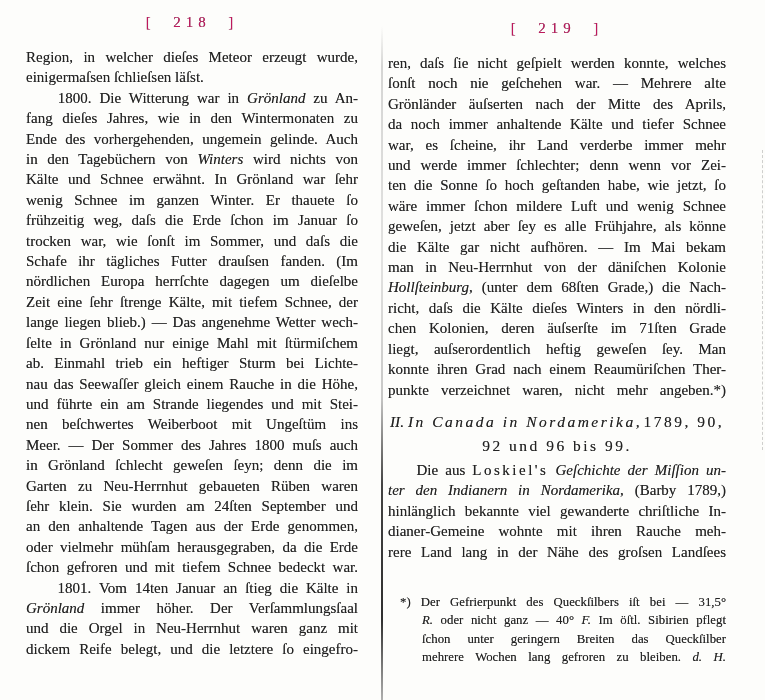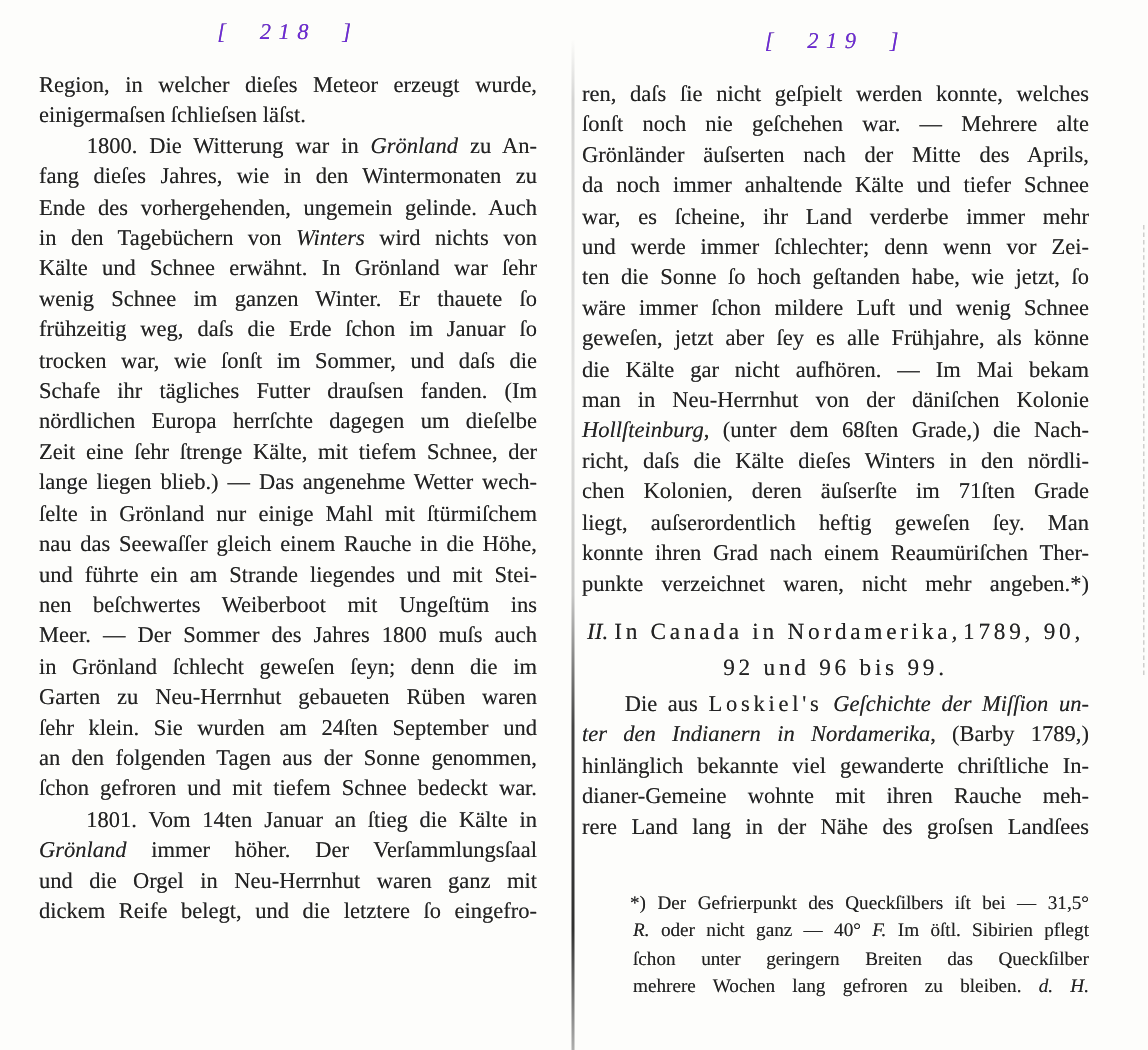--- a/index.html
+++ b/index.html
@@ -26,43 +26,43 @@
   }
   .edge-marks{
     position:absolute;right:2px;top:150px;height:300px;width:0;
     border-right:1px dashed rgba(120,120,120,.35);
   }
   .col{position:absolute;top:0;}
   .col-left{left:26px;width:332px;padding-top:14px;}
   .col-right{left:388px;width:338px;padding-top:20px;}
   .pagenum{
     text-align:center;font-size:15px;letter-spacing:5px;
-    margin-bottom:16px;color:#6d28d9;font-style:italic;
+    margin-bottom:16px;color:#be185d;
   }
   .line{
     font-size:15px;line-height:20.4px;
     text-align:justify;text-align-last:justify;
     white-space:normal;
   }
   .line.left{text-align:left;text-align-last:left;}
   .line.center{text-align:center;text-align-last:center;}
   .it,.i{font-style:italic;}
   .g{letter-spacing:2.5px;}
-  .ig{letter-spacing:2.5px;}
+  .ig{font-style:italic;letter-spacing:2.5px;}
   .heading{margin-top:10px;}
   .heading .line{
     font-size:15.5px;line-height:24px;
     text-align:center;text-align-last:center;
   }
   .paragraph{margin-top:2px;}
   .footnote{margin-top:31px;padding-left:12px;}
   .footnote .line{
     font-size:12.8px;line-height:18.4px;padding-left:22px;
   }
-  .footnote .line.first{padding-left:0;margin-left:20px;}
+  .footnote .line.first{padding-left:0;}
 </style>
 </head>
 <body>
 
 <div class="scan">
   <div class="gutter-line"></div>
   <div class="edge-marks"></div>
 
   <section class="col col-left">
     <div class="pagenum">[&nbsp;&nbsp;218&nbsp;&nbsp;]</div>
@@ -75,28 +75,30 @@
         <div class="line">in den Tagebüchern von <span class="i">Winters</span> wird nichts von</div>
         <div class="line">Kälte und Schnee erwähnt. In Grönland war ſehr</div>
         <div class="line">wenig Schnee im ganzen Winter. Er thauete ſo</div>
         <div class="line">frühzeitig weg, daſs die Erde ſchon im Januar ſo</div>
         <div class="line">trocken war, wie ſonſt im Sommer, und daſs die</div>
         <div class="line">Schafe ihr tägliches Futter drauſsen fanden. (Im</div>
         <div class="line">nördlichen Europa herrſchte dagegen um dieſelbe</div>
         <div class="line">Zeit eine ſehr ſtrenge Kälte, mit tiefem Schnee, der</div>
         <div class="line">lange liegen blieb.) — Das angenehme Wetter wech-</div>
         <div class="line">ſelte in Grönland nur einige Mahl mit ſtürmiſchem</div>
+        <div class="line">ab. Einmahl trieb ein heftiger Sturm bei Lichte-</div>
         <div class="line">nau das Seewaſſer gleich einem Rauche in die Höhe,</div>
         <div class="line">und führte ein am Strande liegendes und mit Stei-</div>
         <div class="line">nen beſchwertes Weiberboot mit Ungeſtüm ins</div>
         <div class="line">Meer. — Der Sommer des Jahres 1800 muſs auch</div>
         <div class="line">in Grönland ſchlecht geweſen ſeyn; denn die im</div>
         <div class="line">Garten zu Neu-Herrnhut gebaueten Rüben waren</div>
         <div class="line">ſehr klein. Sie wurden am 24ſten September und</div>
-        <div class="line">an den folgenden Tagen aus der Sonne genommen,</div>
+        <div class="line">an den anhaltende Tagen aus der Erde genommen,</div>
+        <div class="line">oder vielmehr mühſam herausgegraben, da die Erde</div>
         <div class="line">ſchon gefroren und mit tiefem Schnee bedeckt war.</div>
         <div class="line">&nbsp;&nbsp;&nbsp;&nbsp;1801. Vom 14ten Januar an ſtieg die Kälte in</div>
         <div class="line"><span class="i">Grönland</span> immer höher. Der Verſammlungsſaal</div>
         <div class="line">und die Orgel in Neu-Herrnhut waren ganz mit</div>
         <div class="line">dickem Reife belegt, und die letztere ſo eingefro-</div>
       </div>
   </section>
 
   <section class="col col-right">
     <div class="pagenum">[&nbsp;&nbsp;219&nbsp;&nbsp;]</div>

